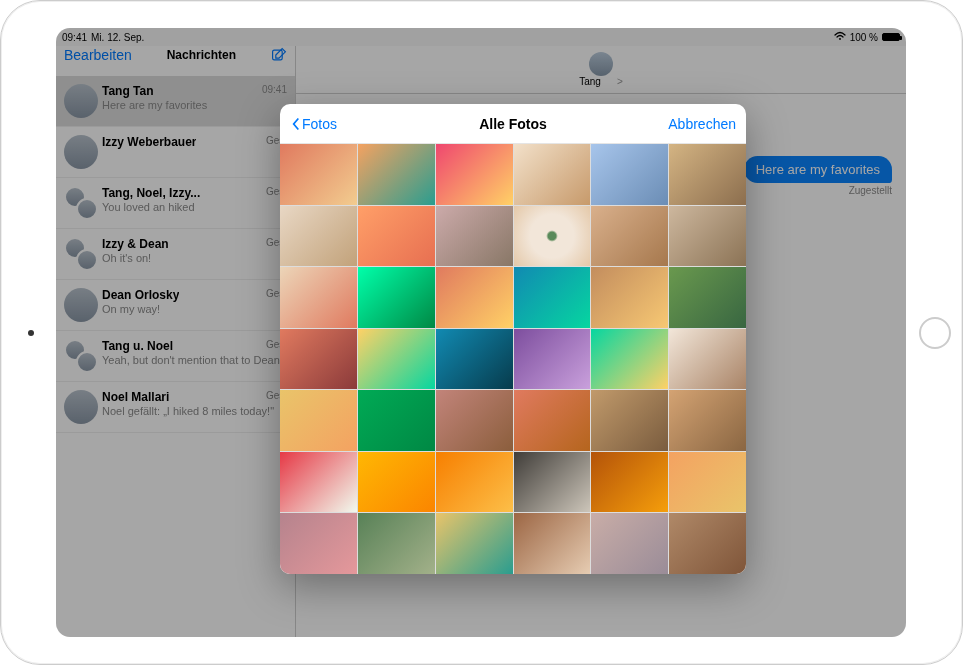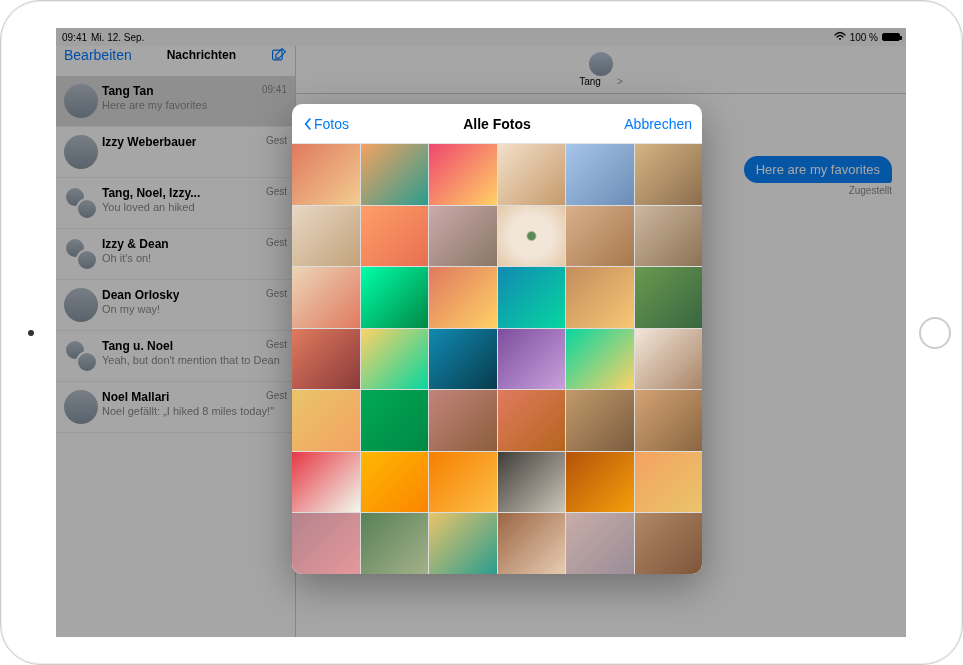--- a/index.html
+++ b/index.html
@@ -1,19 +1,19 @@
 <!DOCTYPE html>
 <html><head>
 <meta charset="utf-8">
 <style>
   * { box-sizing: border-box; margin: 0; padding: 0; }
   html, body { width: 963px; height: 665px; overflow: hidden; font-family: -apple-system, "Helvetica Neue", Arial, sans-serif; background: #fff; }
   .device { position: relative; width: 963px; height: 665px; background: #fff; }
   .bezel { position: absolute; inset: 0; border-radius: 40px; border: 1px solid #ccc; box-shadow: inset 0 0 0 1px #eee; }
-  .screen { position: absolute; left: 56px; top: 28px; width: 850px; height: 609px; background: #f7f7f7; overflow: hidden; }
+  .screen { position: absolute; left: 56px; top: 28px; width: 850px; height: 609px; background: #f7f7f7; overflow: hidden; border-radius: 14px; }
   .camera-dot { position: absolute; left: 28px; top: 50%; width: 6px; height: 6px; border-radius: 50%; background: #333; transform: translateY(-50%); }
   .home-button { position: absolute; right: 12px; top: 50%; width: 32px; height: 32px; border: 2px solid #ccc; border-radius: 50%; transform: translateY(-50%); }
 
   
   .status-bar { position: absolute; top: 0; left: 0; right: 0; height: 18px; display: flex; justify-content: space-between; align-items: center; font-size: 10px; padding: 0 6px; color: #000; z-index: 5; }
   .status-left, .status-right { display: flex; gap: 4px; align-items: center; }
   .wifi-icon { font-size: 10px; }
   .battery-icon { display: inline-block; width: 18px; height: 8px; border: 1px solid #000; border-radius: 2px; position: relative; background: #000; }
   .battery-icon:after { content: ""; position: absolute; right: -3px; top: 2px; width: 2px; height: 4px; background: #000; border-radius: 0 1px 1px 0; }
 
@@ -47,21 +47,21 @@
   .contact-name { font-size: 10px; color: #000; display:flex; align-items:center; gap:16px; }
   .chevron { font-size: 10px; color: #999; }
   .bubble-row { position: absolute; top: 110px; right: 14px; display: flex; flex-direction: column; align-items: flex-end; }
   .bubble { background: #0a84ff; color: #fff; padding: 6px 12px; border-radius: 16px; border-bottom-right-radius: 4px; font-size: 13px; }
   .delivered { font-size: 10px; color: #8a8a8a; margin-top: 2px; margin-left: 48px; }
 
   
   .dim { position: absolute; inset: 0; background: rgba(0,0,0,0.35); z-index: 50; }
 
   
-  .popover { position: absolute; z-index: 100; left: 236px; top: 76px; width: 410px; height: 470px; background: #fff; border-radius: 10px; box-shadow: 0 12px 40px rgba(0,0,0,.35); display: flex; flex-direction: column; overflow: hidden; }
+  .popover { position: absolute; z-index: 100; left: 224px; top: 76px; width: 466px; height: 470px; background: #fff; border-radius: 10px; box-shadow: 0 12px 40px rgba(0,0,0,.35); display: flex; flex-direction: column; overflow: hidden; }
   .popover-header { height: 40px; display: flex; align-items: center; justify-content: space-between; padding: 0 10px; border-bottom: 1px solid #e5e5e5; }
   .back-btn { color: #007aff; font-size: 14px; display: flex; align-items: center; gap: 0px; }
   .back-btn svg { width: 12px; height: 14px; stroke: #007aff; fill: none; stroke-width: 2.2; }
   .popover-title { font-size: 14px; font-weight: 600; position: absolute; left: 0; right: 0; text-align: center; pointer-events: none; }
   .cancel-btn { color: #007aff; font-size: 14px; }
   .photo-grid { flex: 1; display: grid; grid-template-columns: repeat(6, 1fr); grid-auto-rows: 1fr; gap: 1px; background: #ddd; overflow: hidden; }
   .ph { width: 100%; height: 100%; }
   
   .p1{background:linear-gradient(135deg,#e07a5f,#f2cc8f)}
   .p2{background:linear-gradient(135deg,#f4a261,#2a9d8f)}

